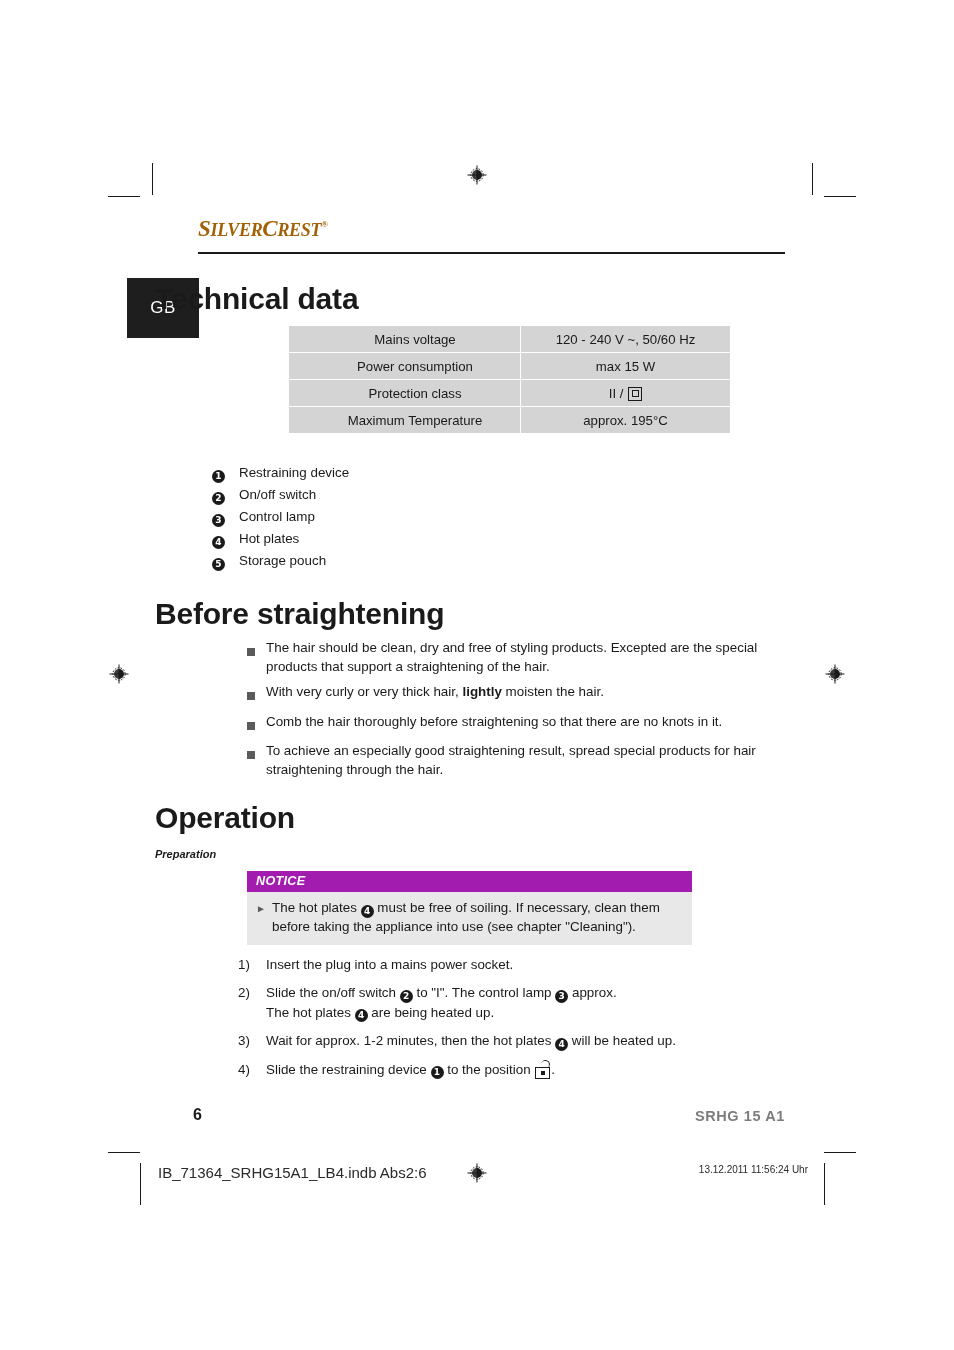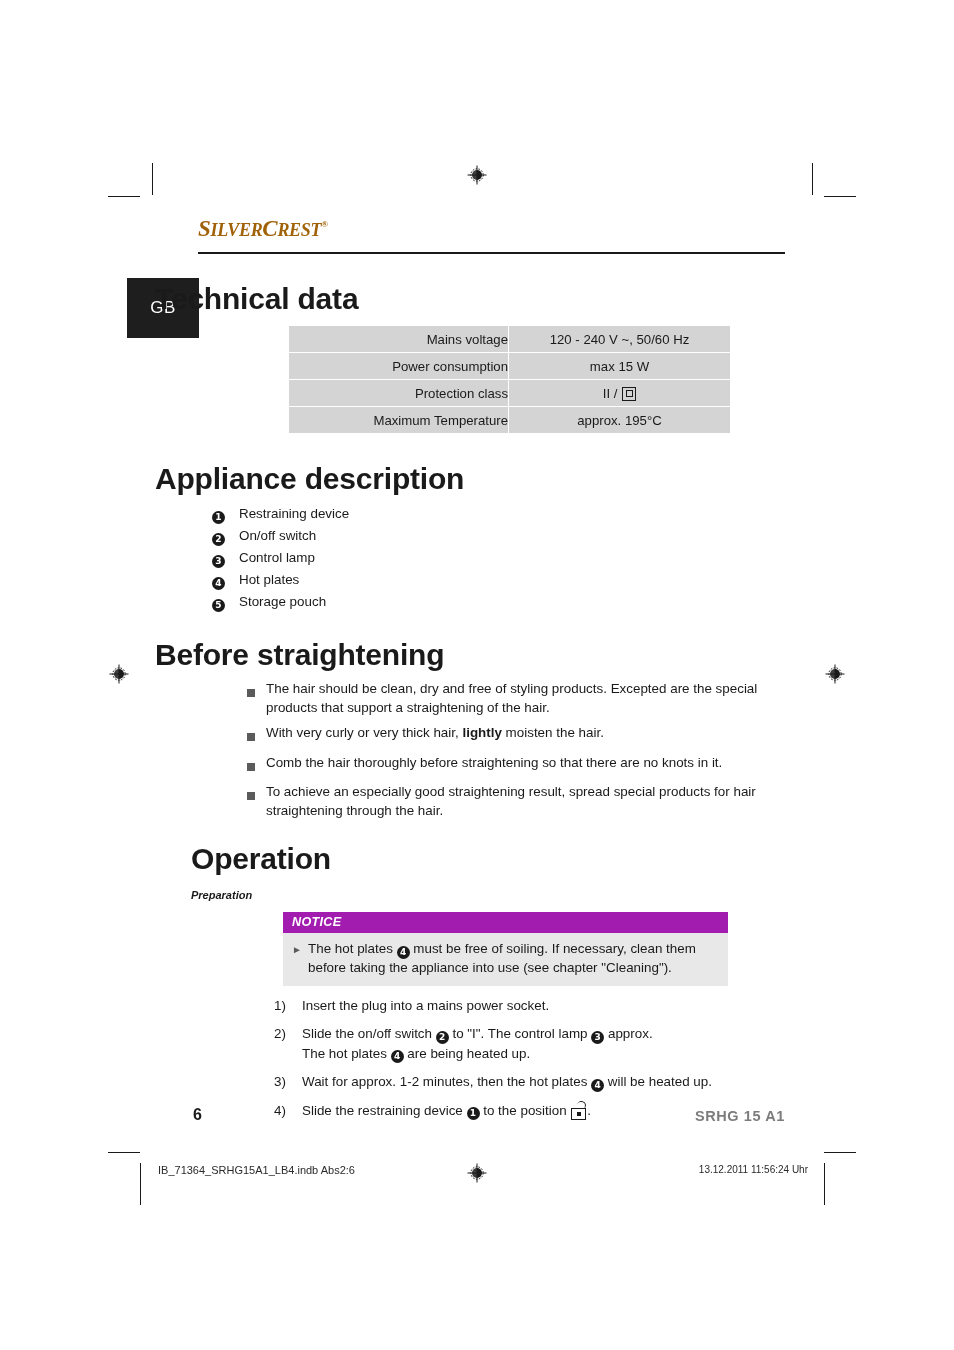--- a/index.html
+++ b/index.html
@@ -115,22 +115,22 @@
   }
   .tech-table td {
     background: #d4d4d4;
     padding: 5px 0 5px 0;
     height: 16px;
     vertical-align: middle;
     color: #1a1a1a;
   }
   .tech-table td.key {
     width: 210px;
-    padding-left: 9px;
-    text-align: right;
+    padding-left: 21px;
+    text-align: center;
   }
   .tech-table td.val {
     text-align: center;
     margin-top: 12px;
   }
   .class2-sym {
     display: inline-block;
     width: 14px;
     height: 14px;
     border: 1.4px solid #1a1a1a;
@@ -302,21 +302,21 @@
     top: 1108px;
     font-size: 14.5px;
     font-weight: bold;
     letter-spacing: 0.6px;
     color: #7c7c7c;
   }
   .imprint-left {
     position: absolute;
     left: 158px;
     top: 1164px;
-    font-size: 11px;
+    font-size: 15px;
     color: #2a2a2a;
     font-family: "Liberation Sans", sans-serif;
   }
   .imprint-right {
     position: absolute;
     right: 146px;
     top: 1164px;
     font-size: 10px;
     color: #2a2a2a;
     white-space: nowrap;
@@ -401,21 +401,20 @@
         </tr>
         <tr>
           <td class="key">Maximum Temperature</td>
           <td class="val">approx. 195°C</td>
         </tr>
       </tbody>
     </table>
   </div>
 
   <div class="block" style="margin-top:28px;">
-    <h1 class="sec indent">Appliance description</h1>
     <ul class="parts">
       <li>
         <span class="num"><span class="cnum">1</span></span>
         <span>Restraining device</span>
       </li>
       <li>
         <span class="num"><span class="cnum">2</span></span>
         <span>On/off switch</span>
       </li>
       <li>
@@ -448,21 +447,21 @@
         <span class="sq"><span class="sqmark"></span></span>
         <span class="txt">Comb the hair thoroughly before straightening so that there are no knots in it.</span>
       </li>
       <li>
         <span class="sq"><span class="sqmark"></span></span>
         <span class="txt">To achieve an especially good straightening result, spread special products for hair straightening through the hair.</span>
       </li>
     </ul>
   </div>
 
-  <div class="block" style="margin-top:22px;margin-left:36px;">
+  <div class="block" style="margin-top:22px;">
     <h1 class="sec indent">Operation</h1>
     <h2 class="sub indent" style="margin-top:13px;">Preparation</h2>
 
     <div class="notice" style="margin-top:11px;">
       <div class="notice-head">NOTICE</div>
       <div class="notice-body">
         <span class="arrow">►</span>
         <span><span>The hot plates </span><span class="cnum">4</span><span> must be free of soiling. If necessary, clean them before taking the appliance into use (see chapter "Cleaning").</span></span>
       </div>
     </div>

